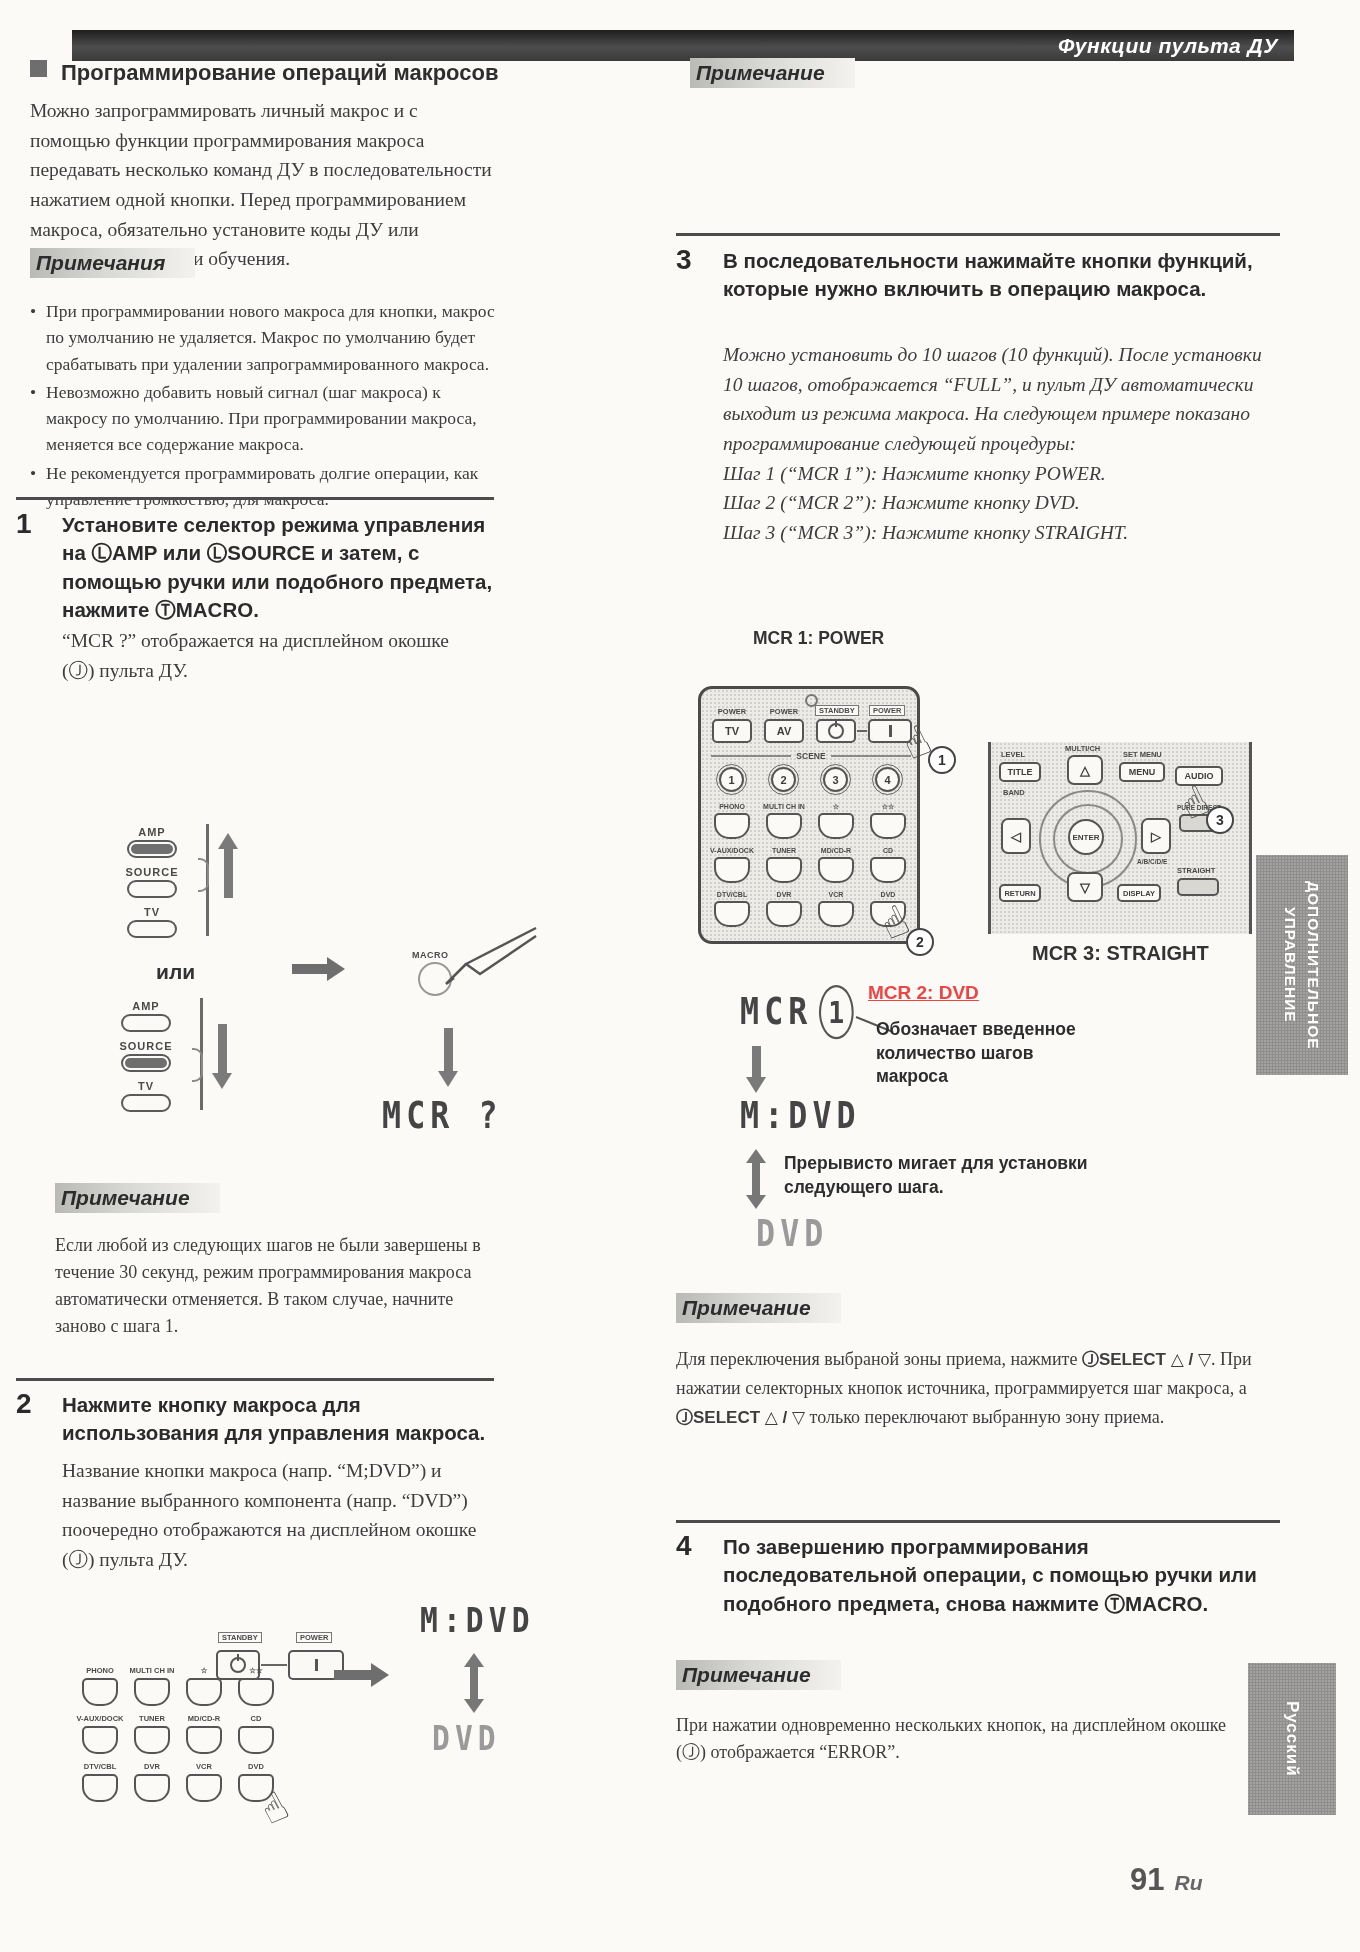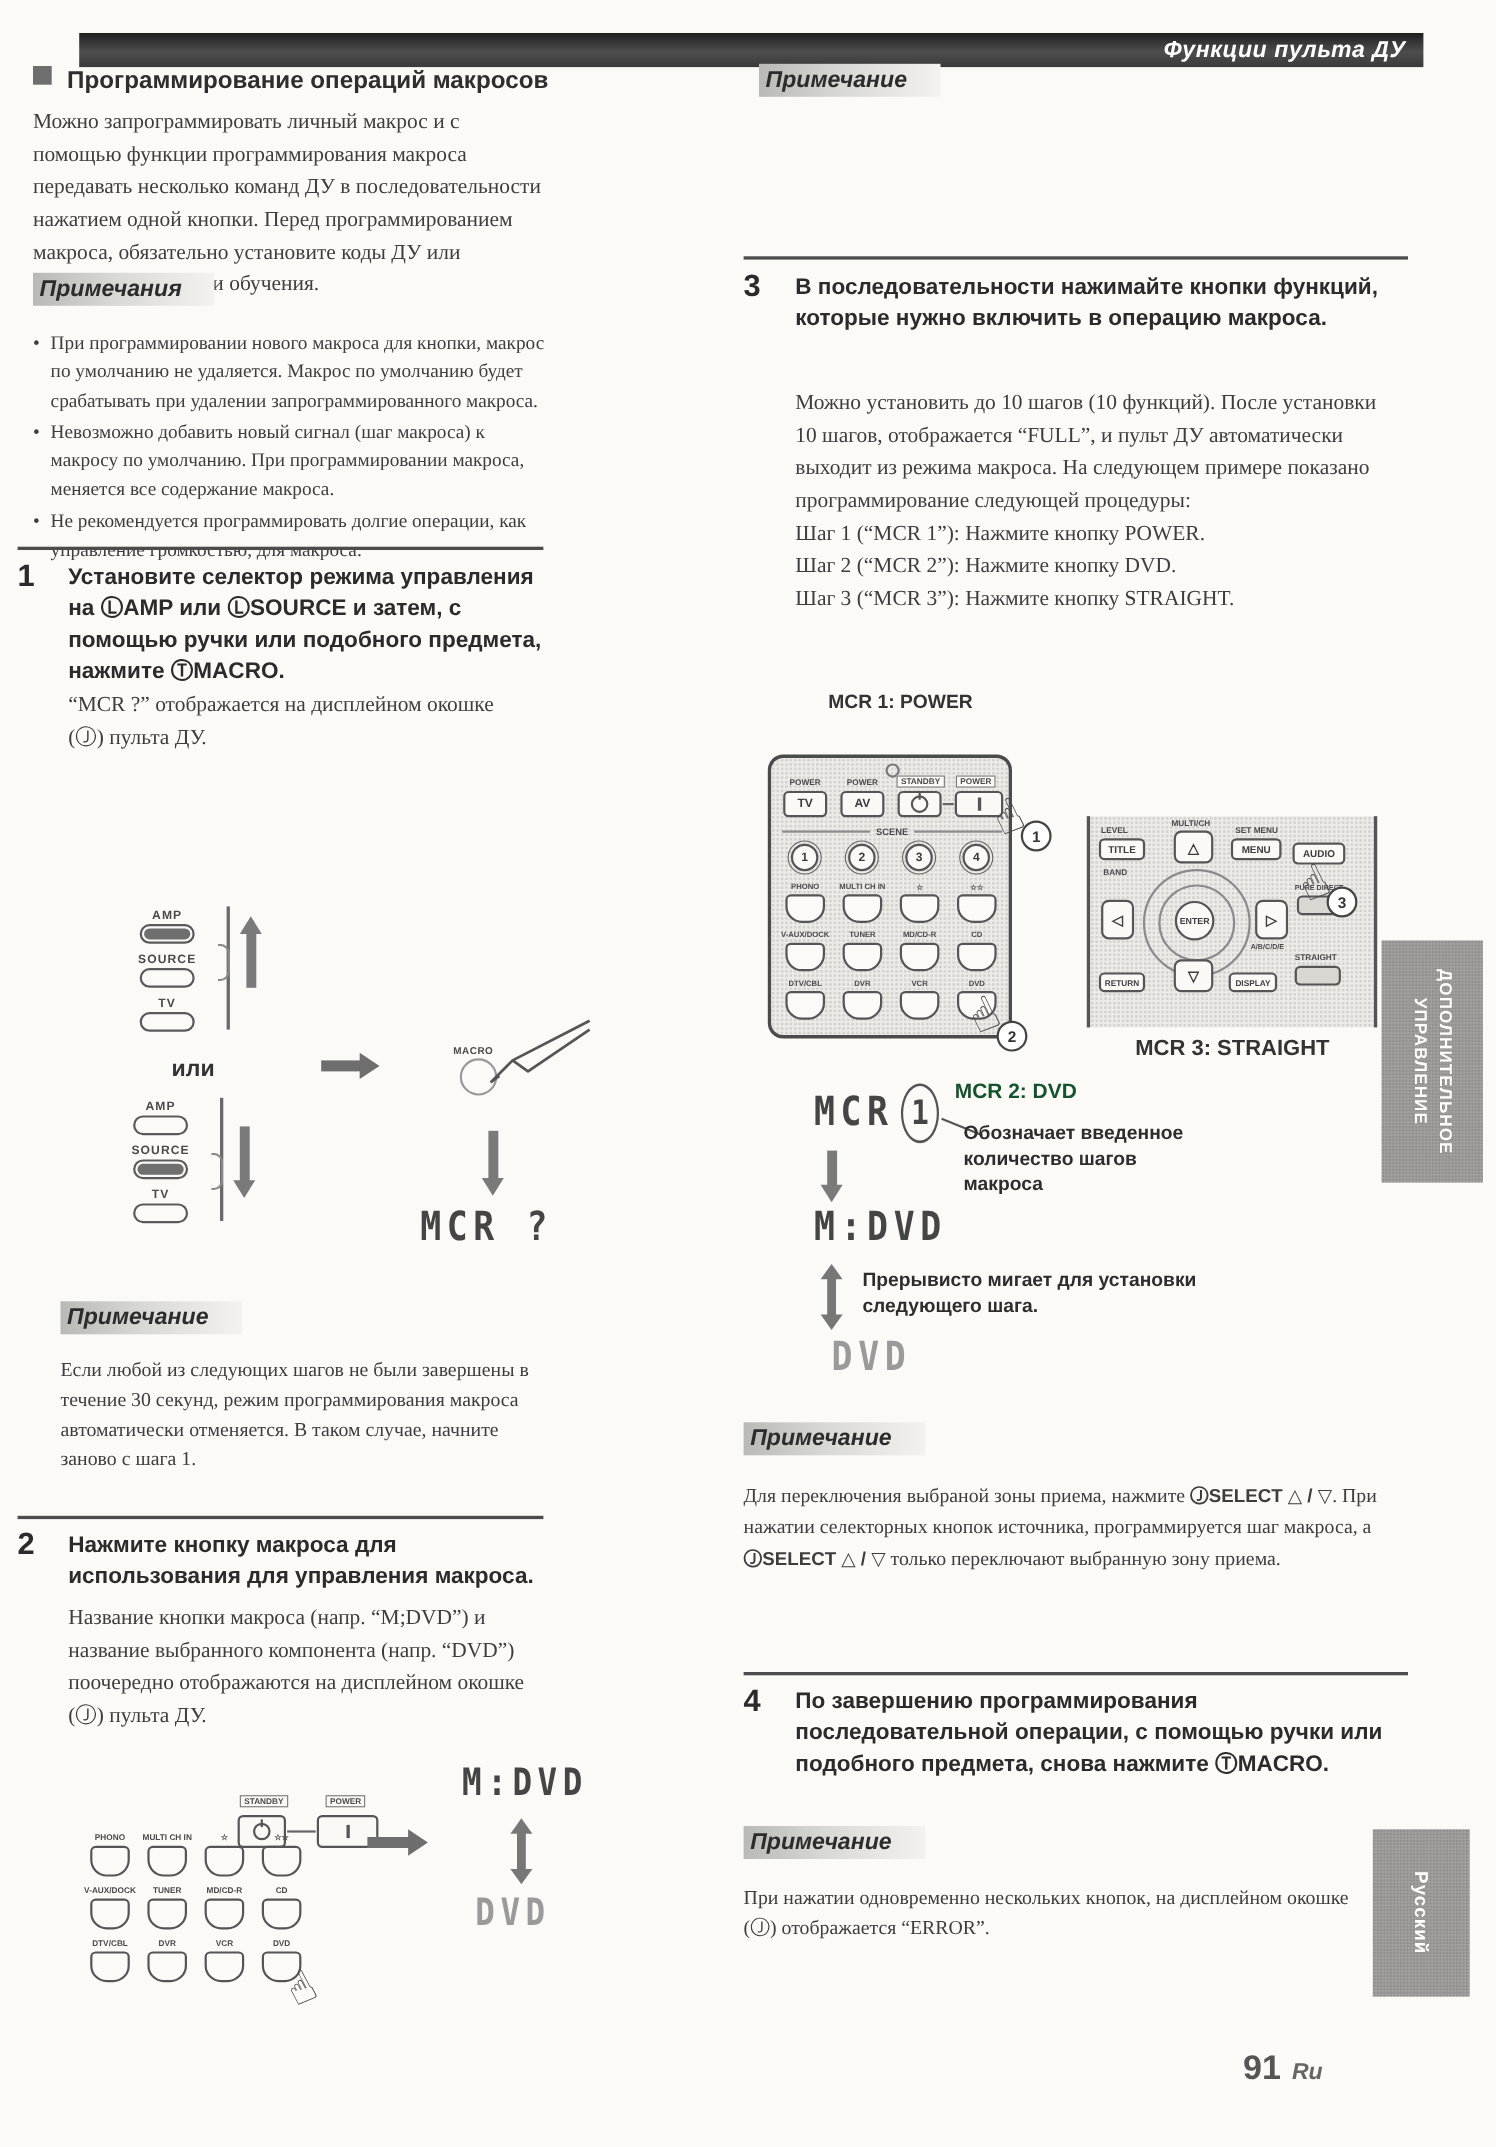--- a/index.html
+++ b/index.html
@@ -207,21 +207,21 @@
     <div class="abs vdbl" style="left:470px;top:66px;height:34px;"></div>
     <div class="abs dotmx dim" style="left:432px;top:118px;font-size:29px;">DVD</div>
   </div>
 
   <div class="abs nh" style="left:690px;top:58px;">Примечание</div>
 
   <div class="abs rule" style="left:676px;top:233px;width:604px;"></div>
 
   <div class="abs stepnum" style="left:676px;top:244px;">3</div>
   <div class="abs stephead" style="left:723px;top:247px;width:548px;">В последовательности нажимайте кнопки функций, которые нужно включить в операцию макроса.</div>
-  <div class="abs serif bodytxt" style="left:723px;top:352px;width:552px;">
+  <div class="abs serif bodytxt" style="left:723px;top:340px;width:552px;font-style:italic;">
     <div>Можно установить до 10 шагов (10 функций). После установки 10 шагов, отображается “FULL”, и пульт ДУ автоматически выходит из режима макроса. На следующем примере показано программирование следующей процедуры:</div>
     <div>Шаг 1 (“MCR 1”): Нажмите кнопку POWER.</div>
     <div>Шаг 2 (“MCR 2”): Нажмите кнопку DVD.</div>
     <div>Шаг 3 (“MCR 3”): Нажмите кнопку STRAIGHT.</div>
   </div>
 
   <div class="abs sans b" style="left:753px;top:628px;font-size:17.5px;color:#333;">MCR 1: POWER</div>
 
   <div class="abs remoteA halftone" style="left:698px;top:686px;">
     <div class="abs led" style="left:104px;top:5px;"></div>
@@ -289,21 +289,21 @@
     <div class="abs ubtn" style="left:117px;top:212px;width:36px;height:26px;"></div>
     <div class="abs ubtn" style="left:169px;top:212px;width:36px;height:26px;"></div>
   </div>
 
   <div class="abs hand" style="left:904px;top:722px;font-size:42px;transform:rotate(-26deg);">☝</div>
   <div class="abs handnum" style="left:928px;top:746px;">1</div>
 
   <div class="abs hand" style="left:882px;top:902px;font-size:42px;transform:rotate(-26deg);">☝</div>
   <div class="abs handnum" style="left:906px;top:928px;">2</div>
 
-  <div class="abs sans b" style="left:868px;top:982px;font-size:19px;color:#14532d;">MCR 2: DVD</div>
+  <div class="abs sans b" style="left:868px;top:982px;font-size:19px;color:#ef4444;text-decoration:underline;">MCR 2: DVD</div>
 
   <div class="abs padwrap halftone" style="left:988px;top:742px;">
     <div class="abs blabel" style="left:10px;top:8px;">LEVEL</div>
     <div class="abs rbtn" style="left:8px;top:20px;width:42px;height:20px;font-size:9px;">
         <span>TITLE</span>
       </div>
     <div class="abs blabel" style="left:12px;top:46px;">BAND</div>
 
     <div class="abs blabel" style="left:74px;top:2px;">MULTI/CH</div>
     <div class="abs rbtn" style="left:76px;top:13px;width:36px;height:30px;font-size:13px;border-radius:7px;">

